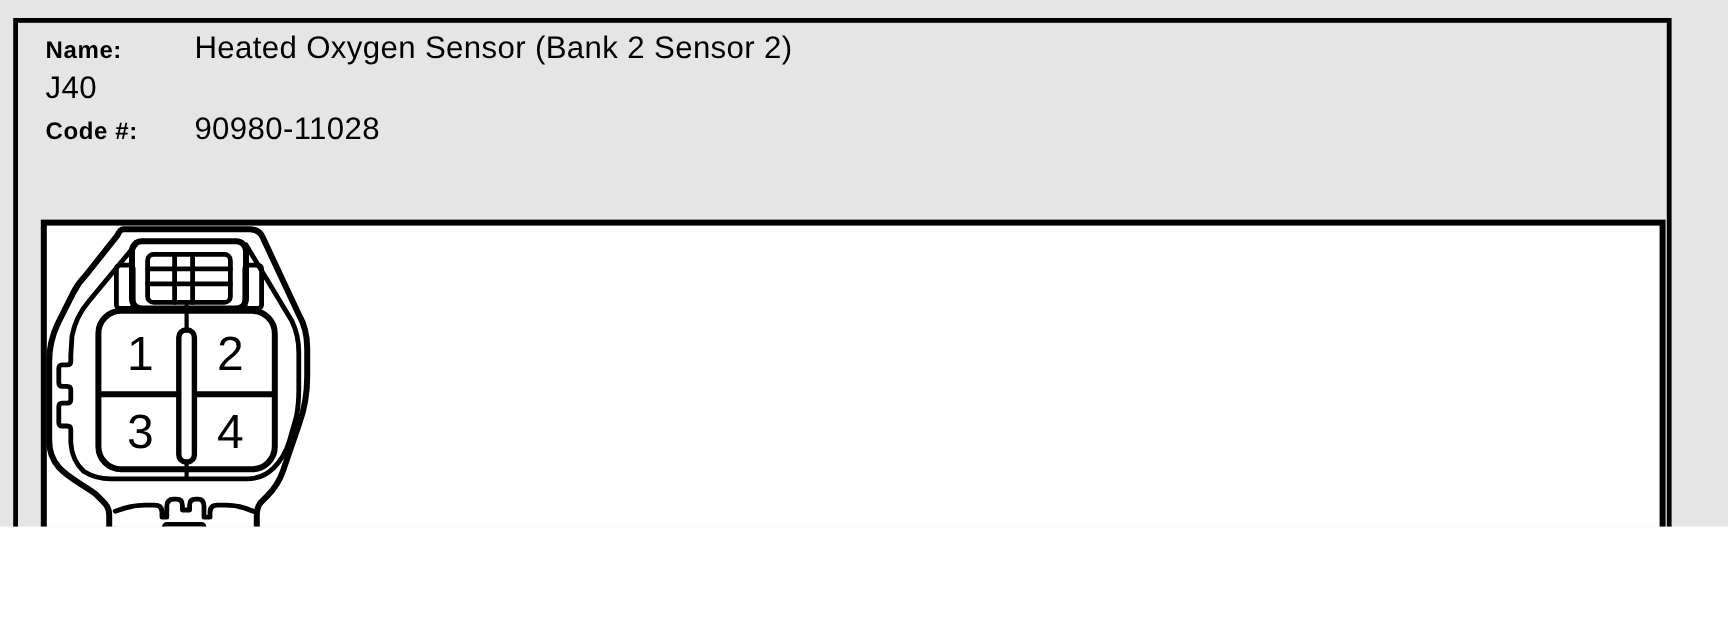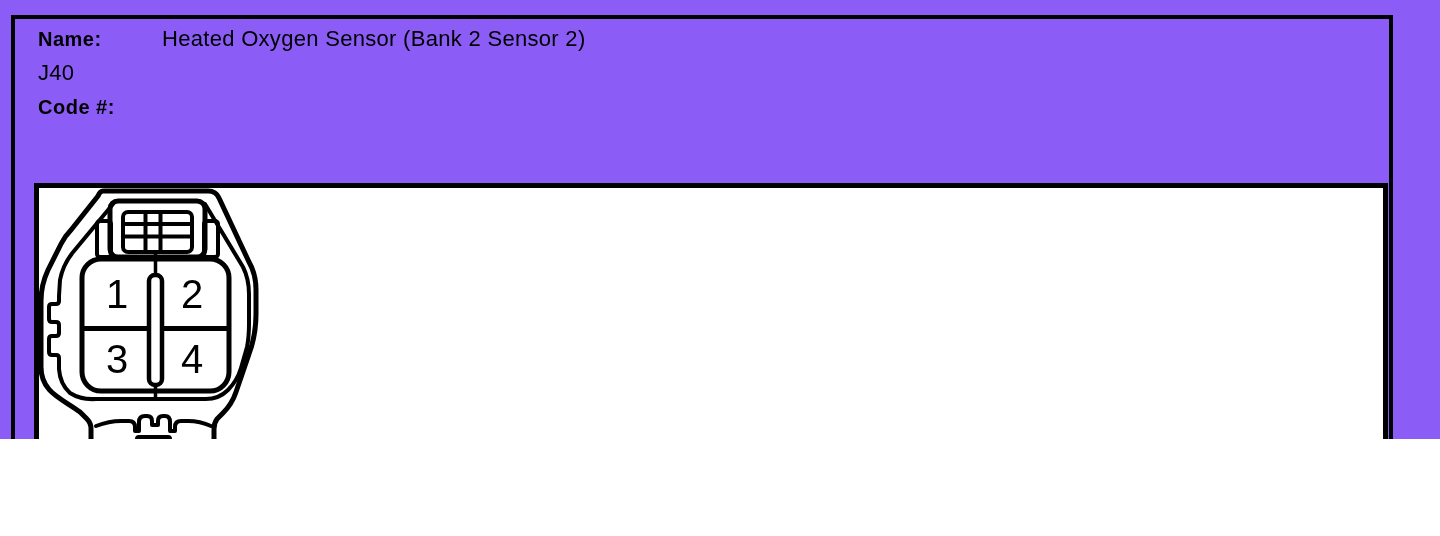--- a/index.html
+++ b/index.html
@@ -1,20 +1,20 @@
 <!DOCTYPE html>
 <html><head>
 <meta charset="utf-8">
 <style>
   html, body { margin: 0; padding: 0; background: #ffffff; }
   .page {
     position: relative;
     width: 1440px;
     height: 439px;
-    background: #8b5cf6;
+    background: #e5e5e5;
     color: #000000;
     font-family: "Liberation Sans", sans-serif;
     overflow: hidden;
   }
   .outer-border {
     position: absolute;
     left: 11px; top: 15px;
     width: 1382px; height: 509px;
     border: 4px solid #000;
     box-sizing: border-box;
@@ -31,21 +31,21 @@
     white-space: nowrap;
   }
   .field-label {
     display: inline-block;
     width: 124px;
     font-size: 20px;
     font-weight: bold;
     letter-spacing: 0.5px;
   }
   .field-value {
-    font-size: 22px;
+    font-size: 26px;
     letter-spacing: 0.3px;
   }
   .diagram-box {
     position: absolute;
     left: 34px; top: 183px;
     width: 1354px; height: 305px;
     border: 5px solid #000;
     box-sizing: border-box;
     background: #fff;
   }
@@ -81,20 +81,21 @@
   <div class="header-fields">
     <div class="field-row">
       <span class="field-label">Name:</span>
       <span class="field-value">Heated Oxygen Sensor (Bank 2 Sensor 2)</span>
     </div>
     <div class="field-row">
       <span class="field-value">J40</span>
     </div>
     <div class="field-row">
       <span class="field-label">Code #:</span>
+      <span class="field-value">90980-11028</span>
     </div>
     <div class="field-row">
     </div>
   </div>
 
   <div class="diagram-box"></div>
 
   <svg class="connector-svg" viewBox="28 183 240 300" xmlns="http://www.w3.org/2000/svg">
     <g fill="none" stroke="#000" stroke-linejoin="round" stroke-linecap="round">
 

